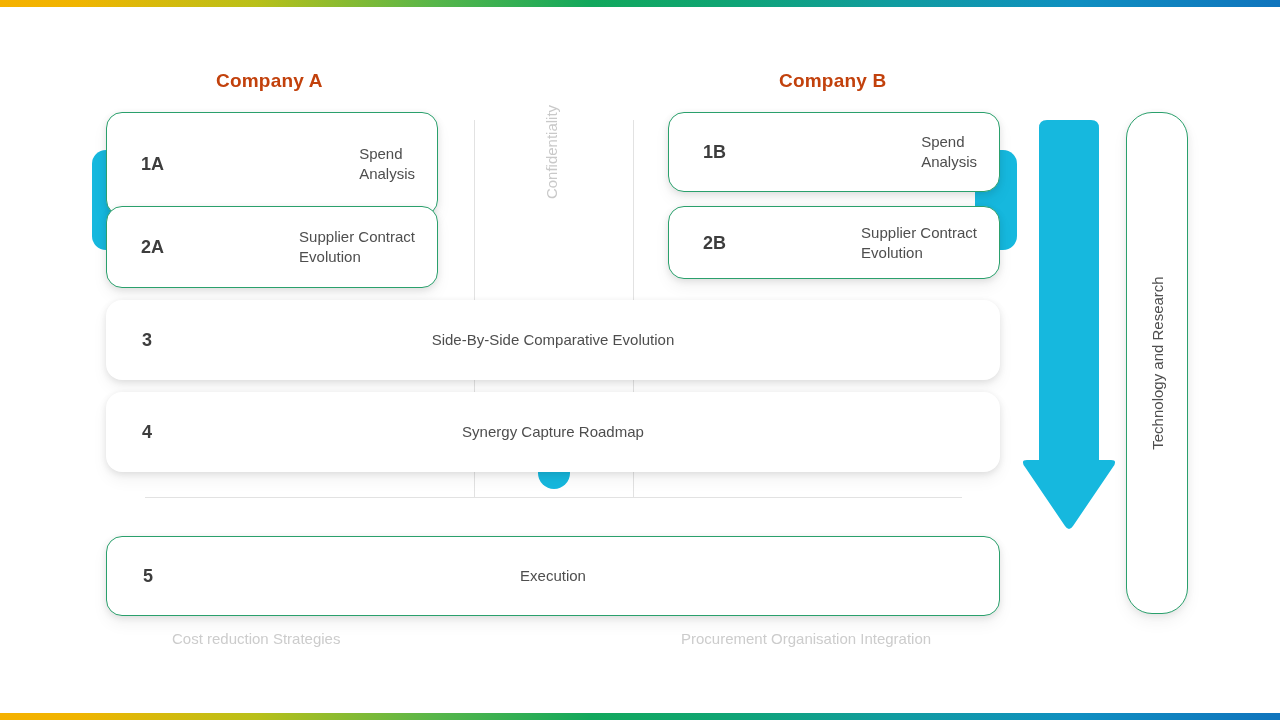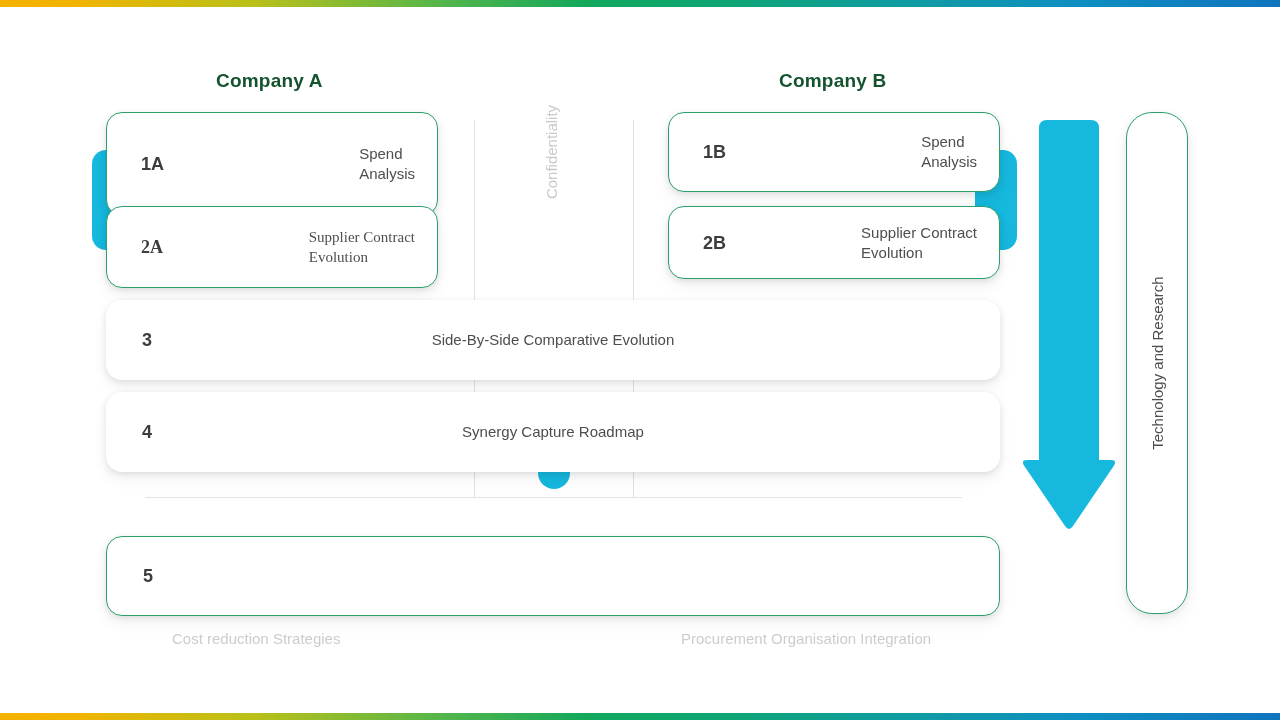--- a/index.html
+++ b/index.html
@@ -37,21 +37,21 @@
         #0f74bd 100%);
   }
   .grad-bar.top { top: 0; }
   .grad-bar.bottom { bottom: 0; }
 
   
   .col-head {
     position: absolute;
     font-size: 19px;
     font-weight: bold;
-    color: #14532d;
+    color: #c2410c;
     letter-spacing: .2px;
     white-space: nowrap;
   }
   #head-a { left: 216px; top: 70px; }
   #head-b { left: 779px; top: 70px; }
 
   
   .vline {
     position: absolute;
     width: 1px;
@@ -115,21 +115,21 @@
   .card.small .card-num   { left: 34px; }
   .card.small .card-label { right: 22px; text-align: left; }
 
   
   .card.wide .card-num    { left: 36px; }
   .card.wide .card-label  {
     left: 0; right: 0; text-align: center;
   }
 
   #card-1a { left: 106px; top: 112px; width: 332px; height: 104px; }
-  #card-2a { left: 106px; top: 206px; width: 332px; height: 82px; font-family: Liberation Serif, serif; }
+  #card-2a { left: 106px; top: 206px; width: 332px; height: 82px; }
   #card-1b { left: 668px; top: 112px; width: 332px; height: 80px; }
   #card-2b { left: 668px; top: 206px; width: 332px; height: 73px; }
   #card-3  { left: 106px; top: 300px; width: 894px; height: 80px; }
   #card-4  { left: 106px; top: 392px; width: 894px; height: 80px; }
   #card-5  { left: 106px; top: 536px; width: 894px; height: 80px; }
 
   
   #timeline {
     position: absolute;
     left: 145px;
@@ -264,20 +264,21 @@
   <div id="card-4" class="card wide">
     <div class="card-num">4</div>
     <div class="card-label">Synergy Capture Roadmap</div>
   </div>
 
   <div id="close-dot"></div>
   <div id="timeline"></div>
 
   <div id="card-5" class="card wide green">
     <div class="card-num">5</div>
+    <div class="card-label">Execution</div>
   </div>
 
   <div id="foot-left" class="foot-label">Cost reduction Strategies</div>
   <div id="foot-right" class="foot-label">Procurement Organisation Integration</div>
 
   <svg id="arrow" viewBox="0 0 94 425">
     <path d="M 25 8
              L 69 8
              Q 77 8 77 16
              L 77 348

